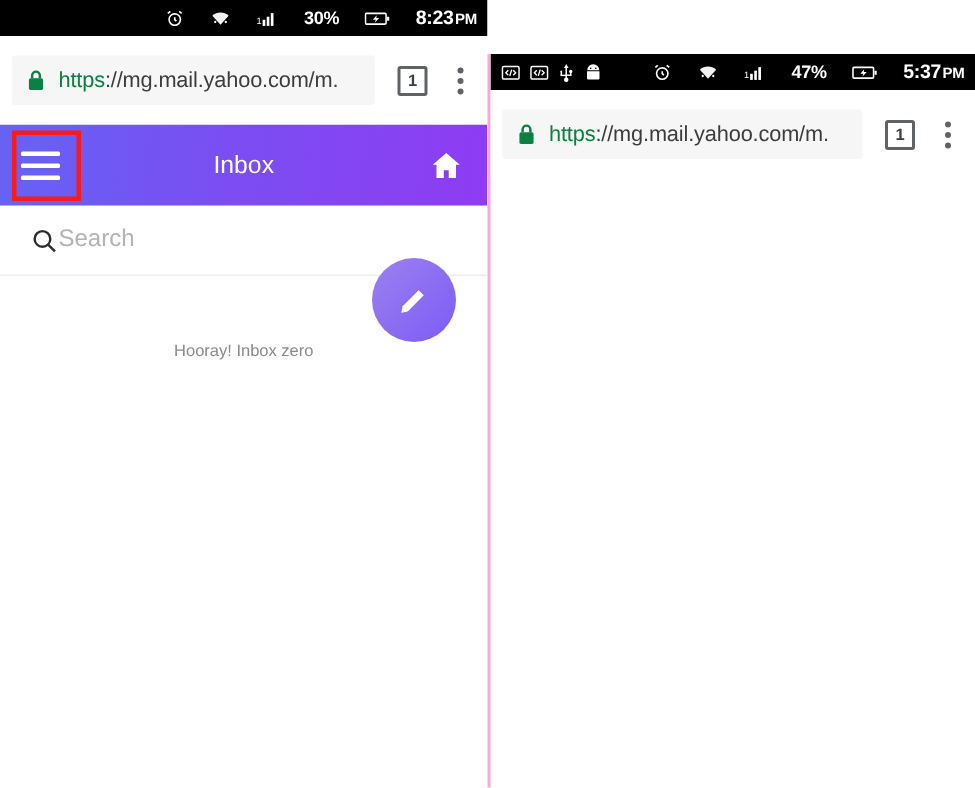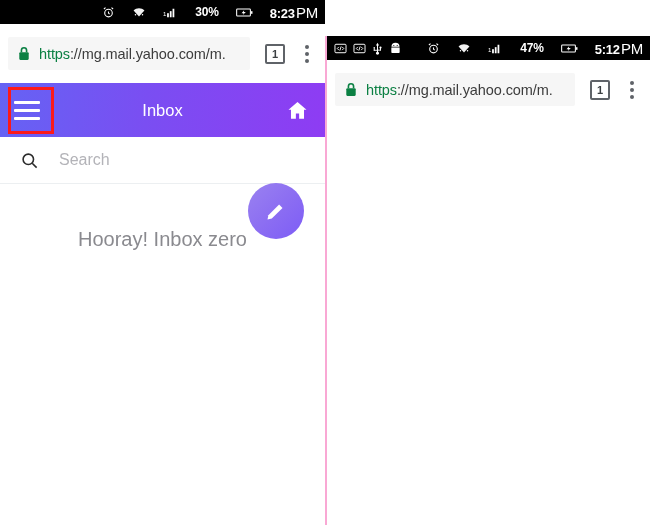--- a/index.html
+++ b/index.html
@@ -39,21 +39,21 @@
   .sb-right { display: flex; align-items: center; gap: 17px; }
   .sb-ico { display: block; }
   .sb-pct {
     font-size: 12px; font-weight: 700; letter-spacing: -.2px;
     color: #ffffff; line-height: 1;
   }
   .sb-time {
     font-size: 13px; font-weight: 700; color: #ffffff; line-height: 1;
     letter-spacing: -.2px;
   }
-  .sb-ampm { font-size: 15px; font-weight: 400; margin-left: 1px; }
+  .sb-ampm { font-size: 10px; font-weight: 700; margin-left: 1px; }
 
   
   .browserbar {
     height: 59px;
     background: #ffffff;
     display: flex;
     align-items: center;
     padding: 0 6px 0 8px;
     gap: 4px;
   }
@@ -108,27 +108,26 @@
     font-size: 16.5px; color: #ffffff; pointer-events: none;
   }
   .home-ico { margin-left: auto; position: relative; z-index: 2; }
 
   .searchbar {
     height: 47px;
     background: #ffffff;
     border-bottom: 1px solid #eceff1;
     display: flex; align-items: center;
     padding: 0 20px;
-    gap: 20px;
   }
   .search-ph { font-size: 16px; color: #b3b3b8; }
 
   .emptymsg {
     text-align: center;
-    font-size: 20px;
+    font-size: 11px;
     color: #8a8a8f;
     margin-top: 44px;
   }
 
   .fab {
     position: absolute;
     right: 21px; bottom: 12px;
     width: 56px; height: 56px;
     border-radius: 28px 28px 28px 28px;
     background: linear-gradient(135deg, #9a82f0 0%, #8c6ef2 50%, #7d5cf6 100%);
@@ -287,21 +286,21 @@
           <rect x="6" y="9" width="2.6" height="6"></rect>
           <rect x="10" y="6" width="2.6" height="9"></rect>
           <rect x="14" y="2.5" width="2.6" height="12.5"></rect>
         </svg>
         <span class="sb-pct">47%</span>
         <svg class="sb-ico" width="17" height="11" viewBox="0 0 26 14" fill="none">
           <rect x="1" y="1.5" width="21" height="11" rx="1.2" stroke="#fff" stroke-width="1.6"></rect>
           <rect x="23" y="5" width="2.2" height="4" fill="#fff"></rect>
           <path d="M12.5 3.5 8.5 8h3l-1 3 4.5-4.8h-3z" fill="#fff"></path>
         </svg>
-        <span class="sb-time"><span>5:12</span><span class="sb-ampm">PM</span></span>
+        <span class="sb-time"><span>5:37</span><span class="sb-ampm">PM</span></span>
       </div>
     </div>
 
     <div class="browserbar">
       <div class="omnibox">
         <svg width="12" height="15" viewBox="0 0 14 17" fill="#0b8043">
           <rect x="1.5" y="7" width="11" height="9" rx="1.3"></rect>
           <path d="M4 7V4.8a3 3 0 0 1 6 0V7" stroke="#0b8043" stroke-width="1.9" fill="none"></path>
         </svg>
         <span class="url-text"><span class="scheme">https</span><span>://mg.mail.yahoo.com/m.</span></span>

